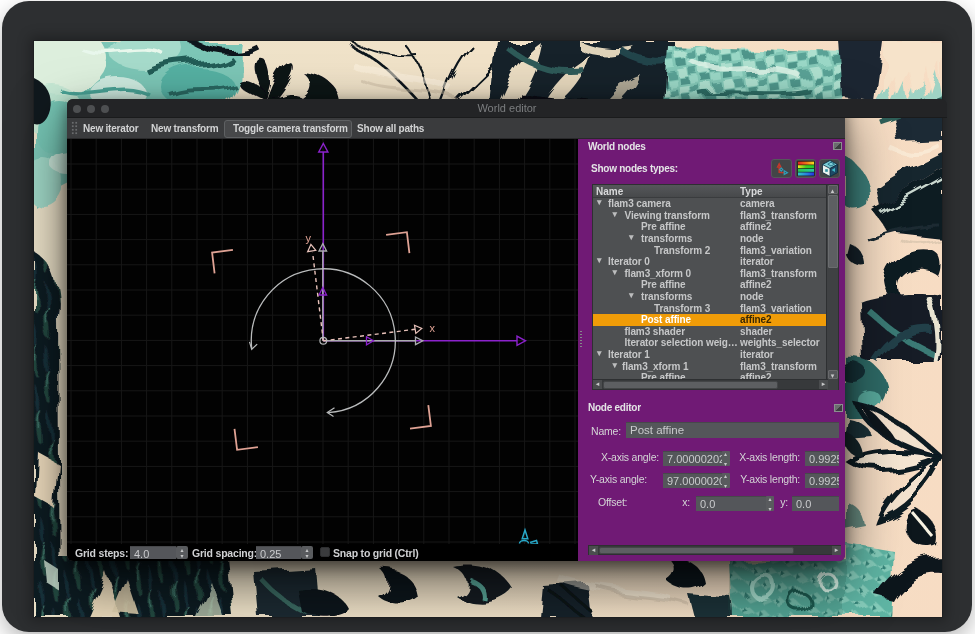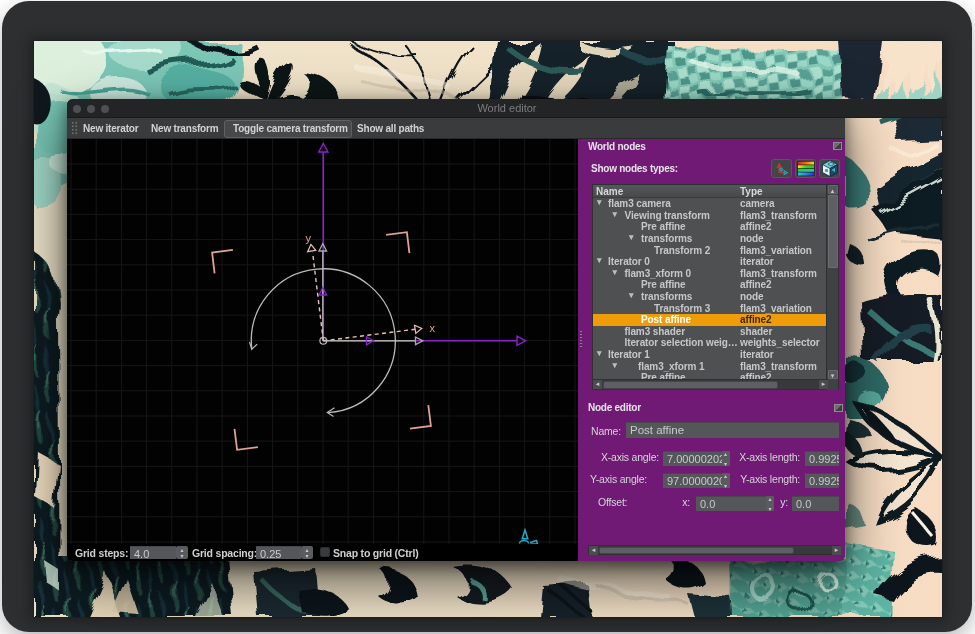--- a/index.html
+++ b/index.html
@@ -370,21 +370,21 @@
 <span class="nm" style="left:31.5px">Iterator selection weig…</span>
 <span class="nm" style="left:147px">weights_selector</span>
 </div>
 <div class="trow" style="top:164.0px">
 <span class="tri" style="left:4px">▾</span>
 <span class="nm" style="left:15px">Iterator 1</span>
 <span class="nm" style="left:147px">iterator</span>
 </div>
 <div class="trow" style="top:175.6px">
 <span class="tri" style="left:19.5px">▾</span>
-<span class="nm" style="left:45px">flam3_xform 1</span>
+<span class="nm" style="left:29px">flam3_xform 1</span>
 <span class="nm" style="left:147px">flam3_transform</span>
 </div>
 <div class="trow" style="top:187.2px">
 <span class="nm" style="left:48px">Pre affine</span>
 <span class="nm" style="left:147px">affine2</span>
 </div>
 <div id="vscroll">
           <div class="sarr" style="top:0">▴</div>
           <div id="vthumb"></div>
           <div class="sarr" style="bottom:11px">▾</div>

